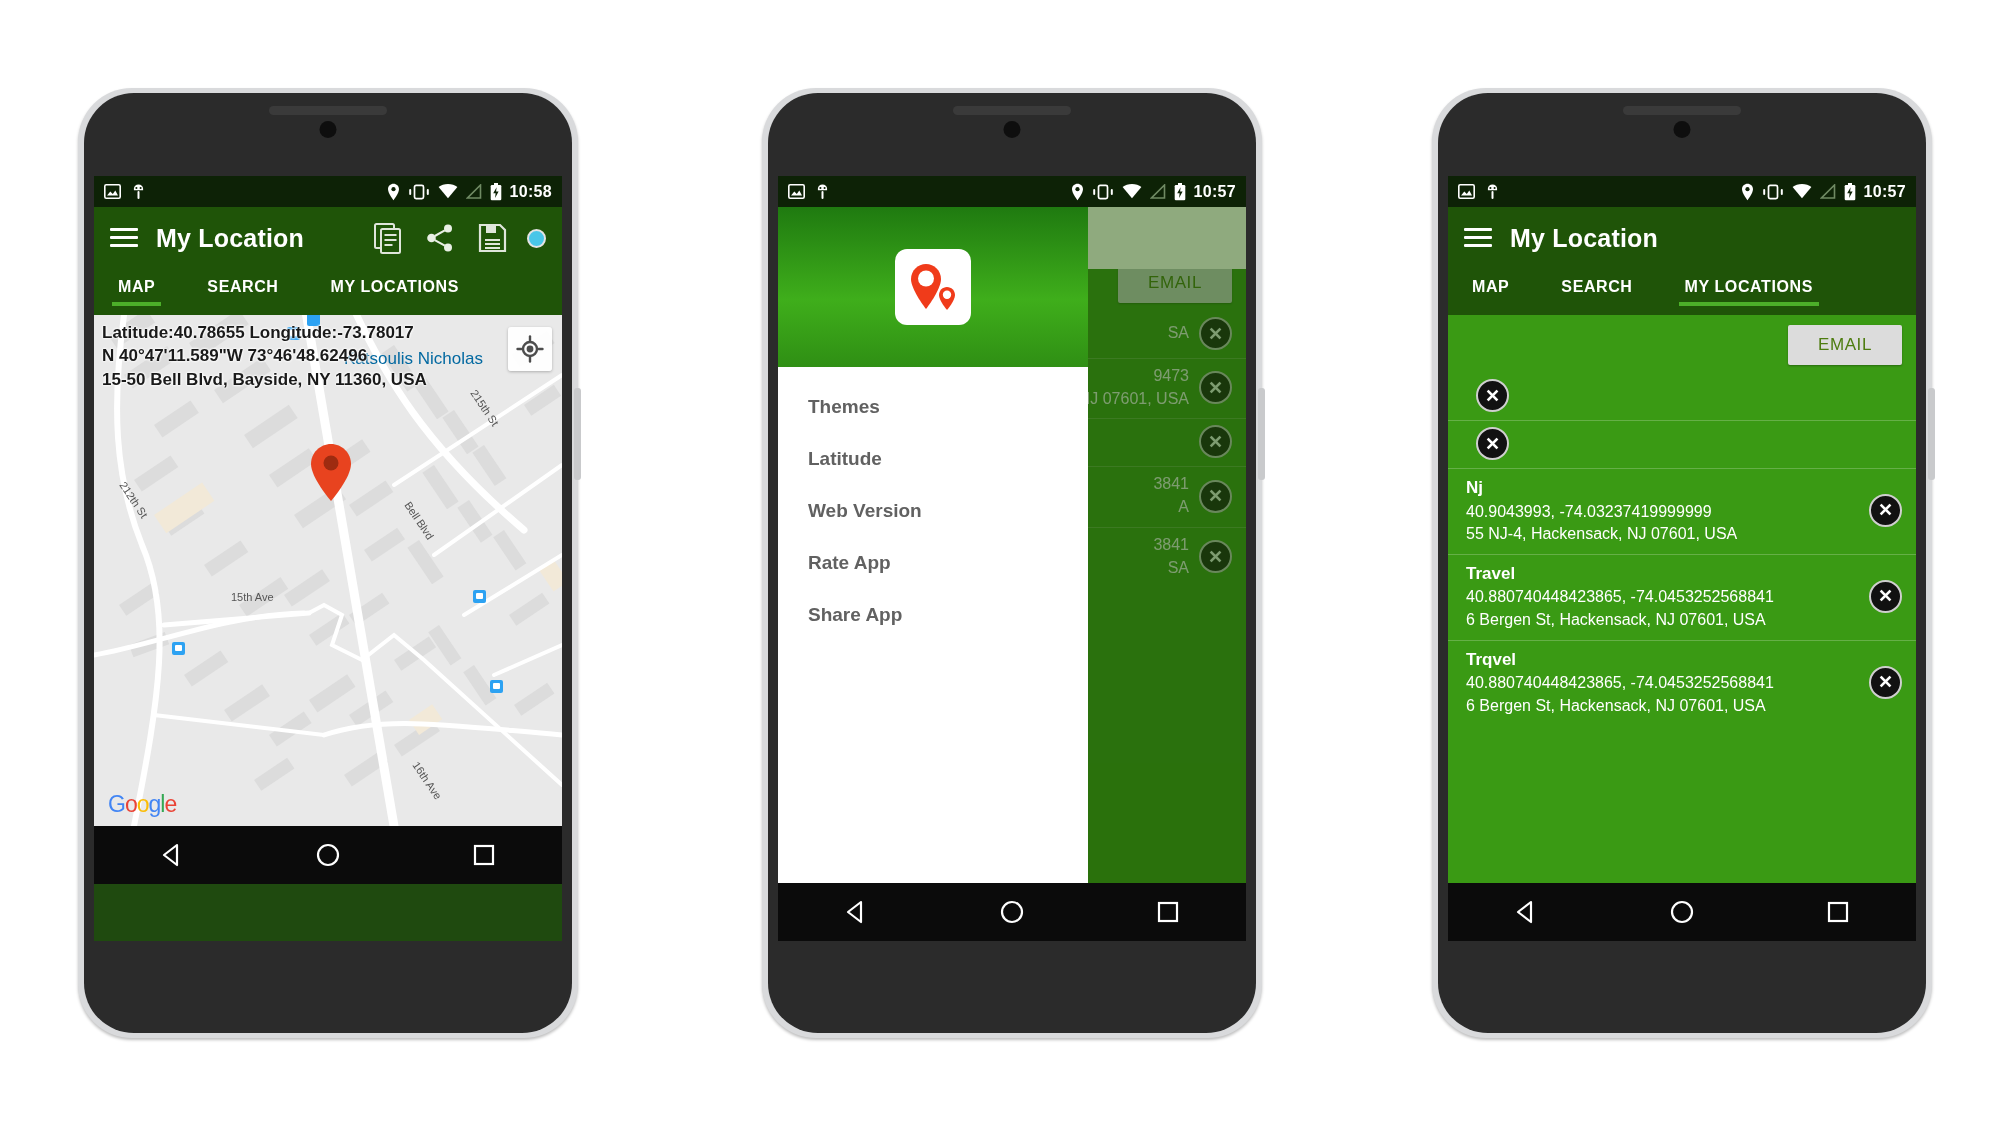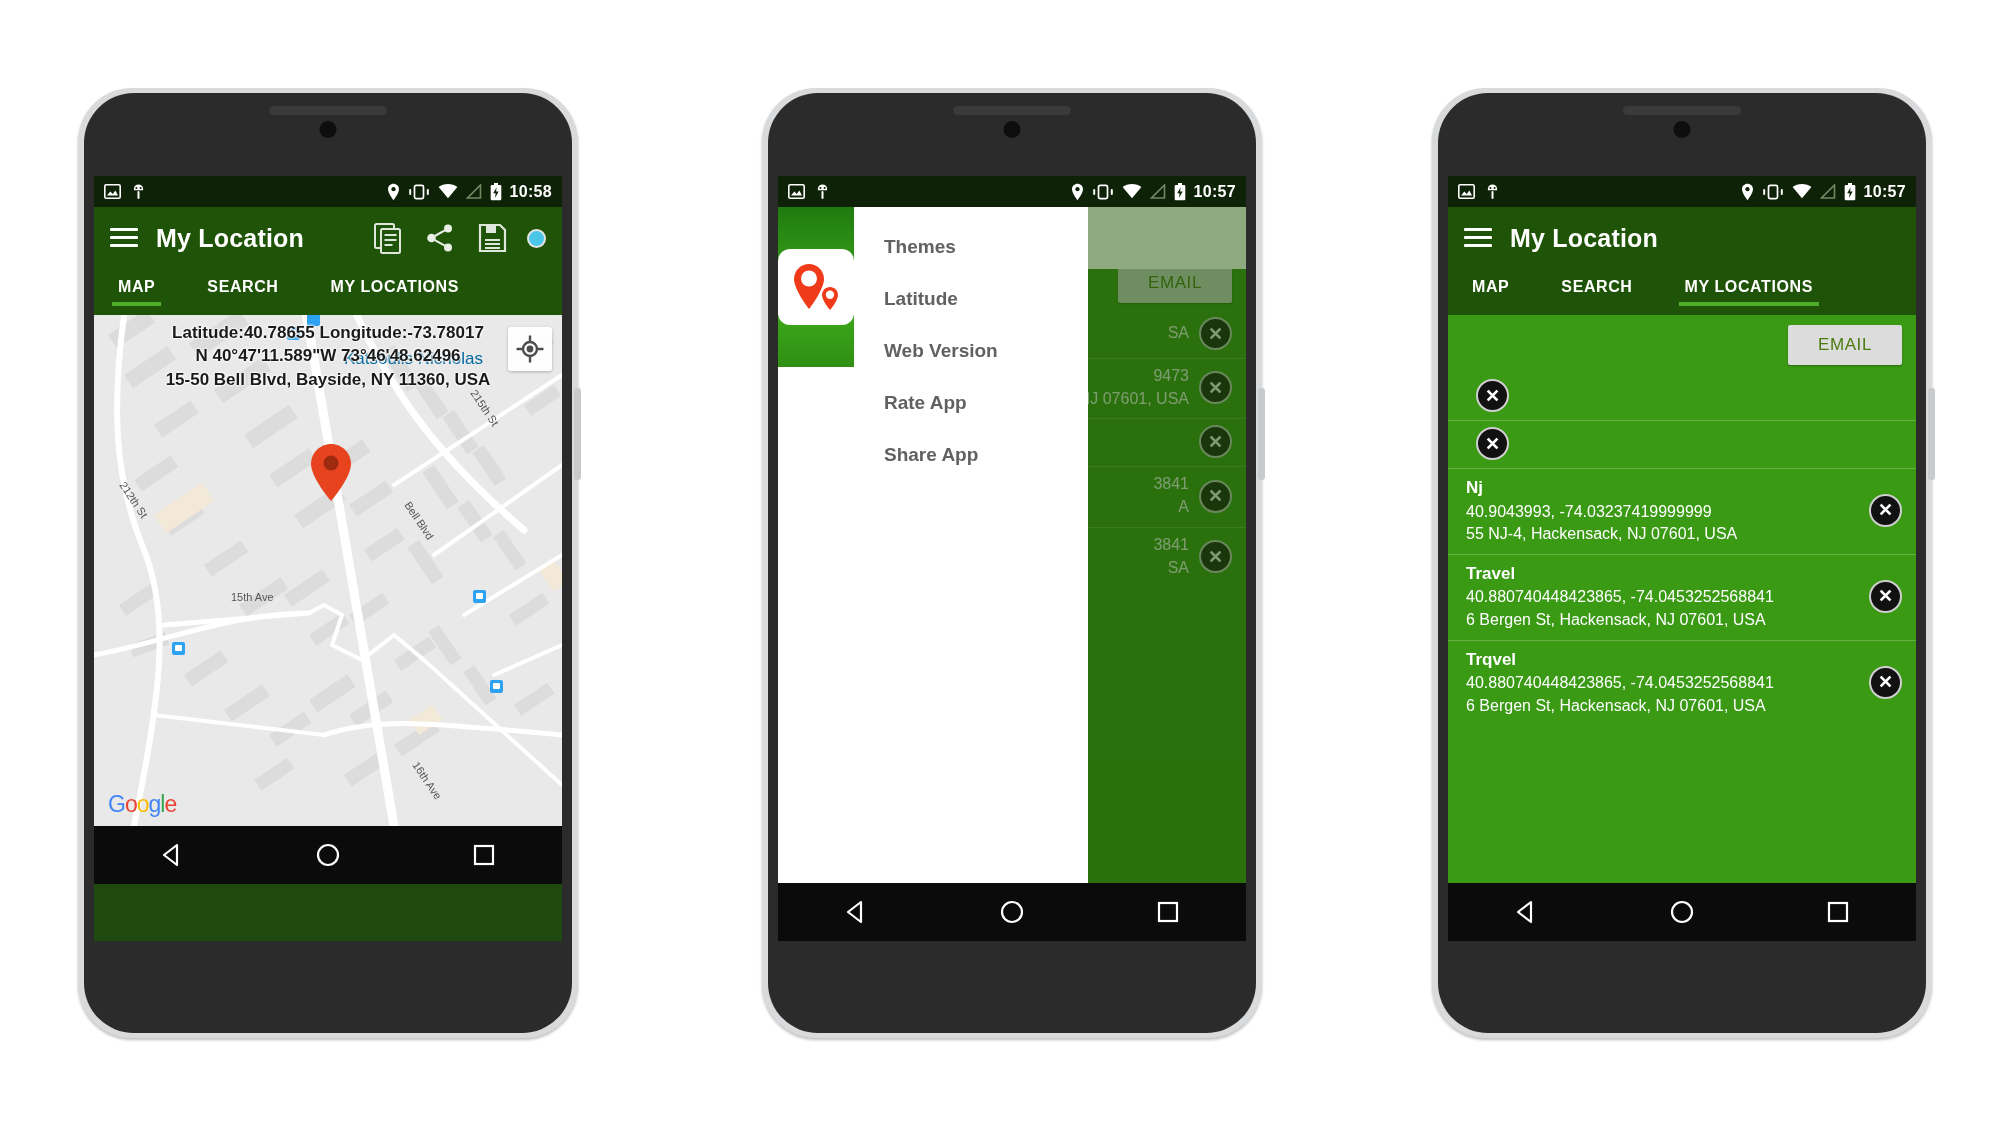--- a/index.html
+++ b/index.html
@@ -10,21 +10,21 @@
     overflow: hidden;
   }
   .stage { position: relative; width: 1996px; height: 1125px; }
 
   
   .phone {
     position: absolute;
     width: 500px; height: 950px;
     top: 88px;
   }
-  .phone.p1 { left: 78px; text-align: center; }
+  .phone.p1 { left: 78px; }
   .phone.p2 { left: 762px; }
   .phone.p3 { left: 1432px; }
 
   .body-outer {
     position: absolute; inset: 0;
     background: #d9dadc;
     border-radius: 54px;
     box-shadow: 0 2px 3px rgba(0,0,0,.25);
   }
   .body-inner {
@@ -165,21 +165,21 @@
   .del-btn {
     width: 33px; height: 33px; border-radius: 50%;
     background: #111; border: 2px solid #cfcfcf;
     display: flex; align-items: center; justify-content: center;
     color: #fff; font-size: 18px; font-weight: bold;
     cursor: pointer; flex: 0 0 auto; margin-left: 10px;
   }
   .drawer {
     position: absolute; left: 0; top: 0; bottom: 0;
     width: 310px; background: #fff;
-    display: flex; flex-direction: row;
+    display: flex; flex-direction: column;
   }
   .drawer-head {
     height: 160px;
     background: linear-gradient(180deg,#1f7a10 0%, #3fae1b 58%, #2f8f14 100%);
     display: flex; align-items: center; justify-content: center;
   }
   .app-icon {
     width: 76px; height: 76px; border-radius: 12px; background: #fff;
     display: flex; align-items: center; justify-content: center;
   }

